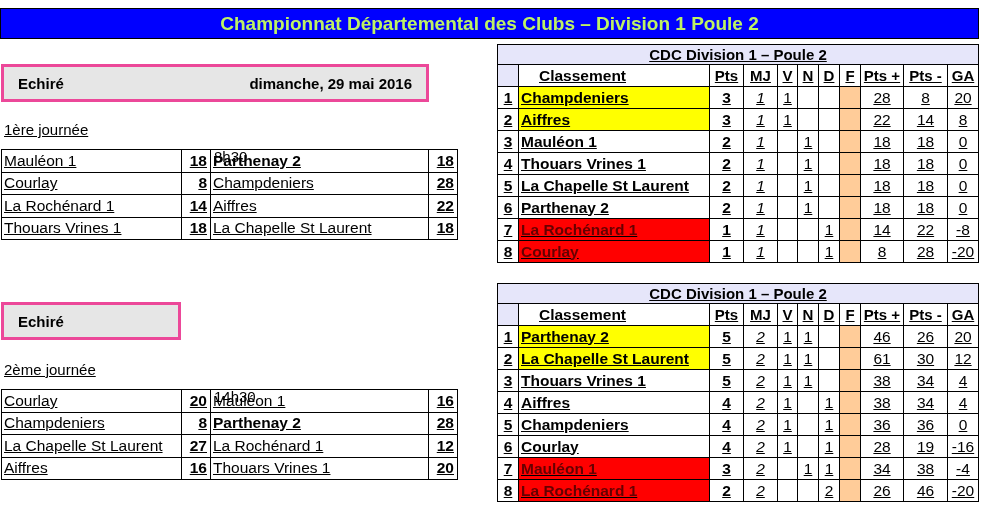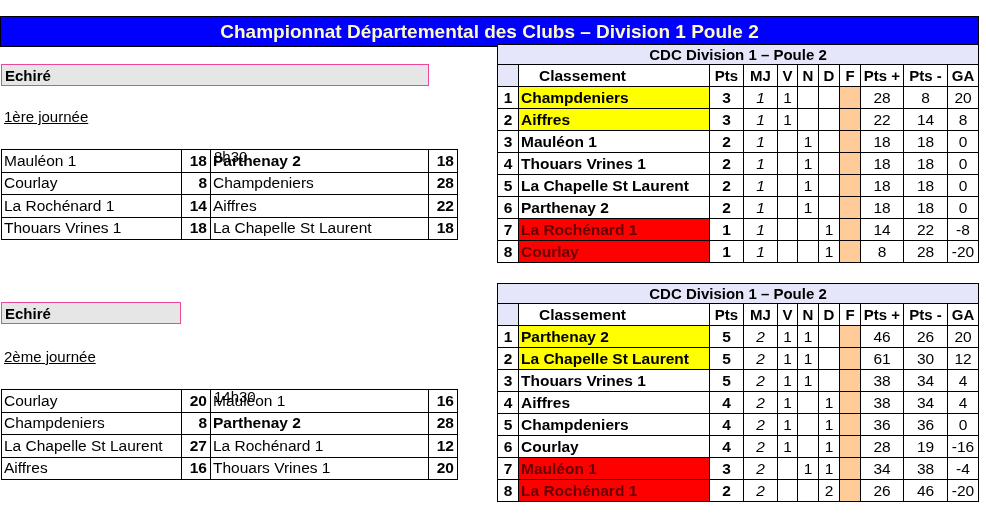--- a/index.html
+++ b/index.html
@@ -1,35 +1,35 @@
 <!DOCTYPE html>
 <html><head>
 <meta charset="utf-8">
 <style>
   * { box-sizing: border-box; margin: 0; padding: 0; }
   body {
     width: 986px; height: 513px; background: #ffffff; position: relative;
     font-family: "Liberation Sans", sans-serif; color: #000; overflow: hidden;
   }
   .title-bar {
-    position: absolute; left: 0; top: 16px; width: 979px; height: 31px;
+    position: absolute; left: 0; top: 8px; width: 979px; height: 31px;
     background: #0000ff; border: 1px solid #000;
-    color: #fef9c3; font-weight: bold; font-size: 19px;
+    color: #bef264; font-weight: bold; font-size: 19px;
     display: flex; align-items: center; justify-content: center;
   }
   .venue-box {
-    position: absolute; height: 22px; background: #e6e6e6; border: 1px solid #ec4899;
+    position: absolute; height: 38px; background: #e6e6e6; border: 3px solid #ec4899;
     font-weight: bold; font-size: 15px; display: flex; align-items: center;
-    justify-content: space-between; padding: 0 3px;
+    justify-content: space-between; padding: 0 14px;
   }
   .journee {
-    position: absolute; font-size: 15px; text-decoration: underline;
+    position: absolute; font-size: 15px; text-decoration: underline; margin-top: 13px;
   }
   .heure { position: absolute; font-size: 15px; margin-top: 40px; }
-  table { border-collapse: collapse; position: absolute; }
+  table { border-collapse: collapse; position: absolute; text-decoration: underline; }
   .matches td {
     border: 1px solid #000; font-size: 15.5px; height: 22.5px; padding: 0 2px;
     white-space: nowrap;
   }
   .matches td.team { width: 180px; }
   .matches td.team2 { width: 218px; }
   .matches td.score { width: 29px; text-align: right; font-weight: bold; padding-right: 3px; }
   .matches td.bold { font-weight: bold; }
 
   .standings td {
@@ -56,20 +56,21 @@
   .standings td.name.promo { background: #ffff00; }
   .standings td.name.releg { background: #ff0000; color: #660000; }
 </style>
 </head>
 <body>
 
 <div class="title-bar">Championnat Départemental des Clubs – Division 1 Poule 2</div>
 
 <div class="venue-box" style="left:1px; top:64px; width:428px;">
   <span>Echiré</span>
+  <span>dimanche, 29 mai 2016</span>
 </div>
 <div class="journee" style="left:4px; top:108px;">1ère journée</div>
 <div class="heure" style="left:214px; top:108px;">8h30</div>
 
 <table class="matches" style="left:1px; top:149px;">
   <tbody>
     <tr>
       <td class="team">Mauléon 1</td>
       <td class="score">18</td>
       <td class="team2 bold">Parthenay 2</td>

